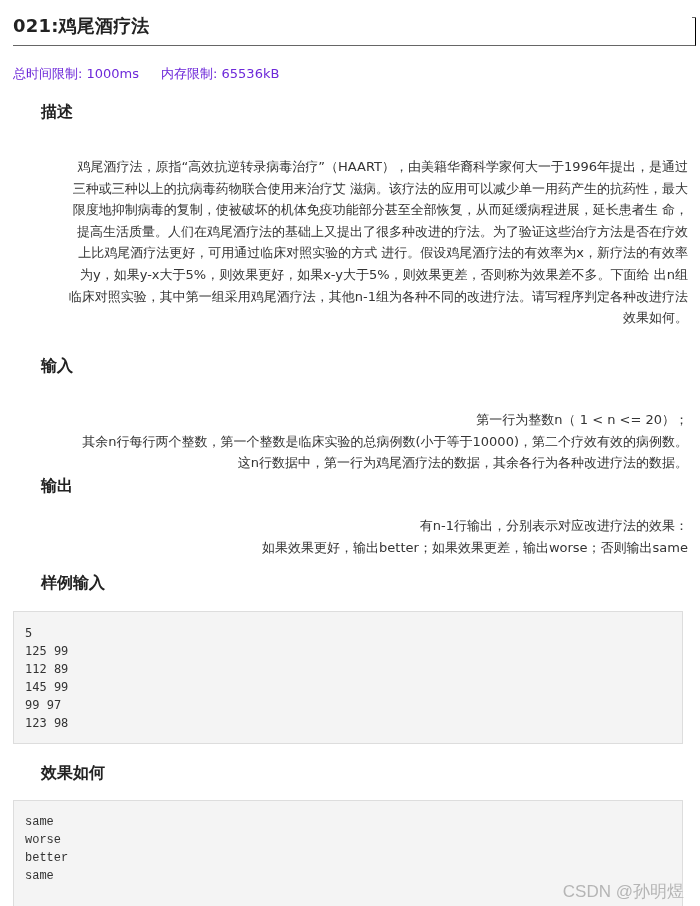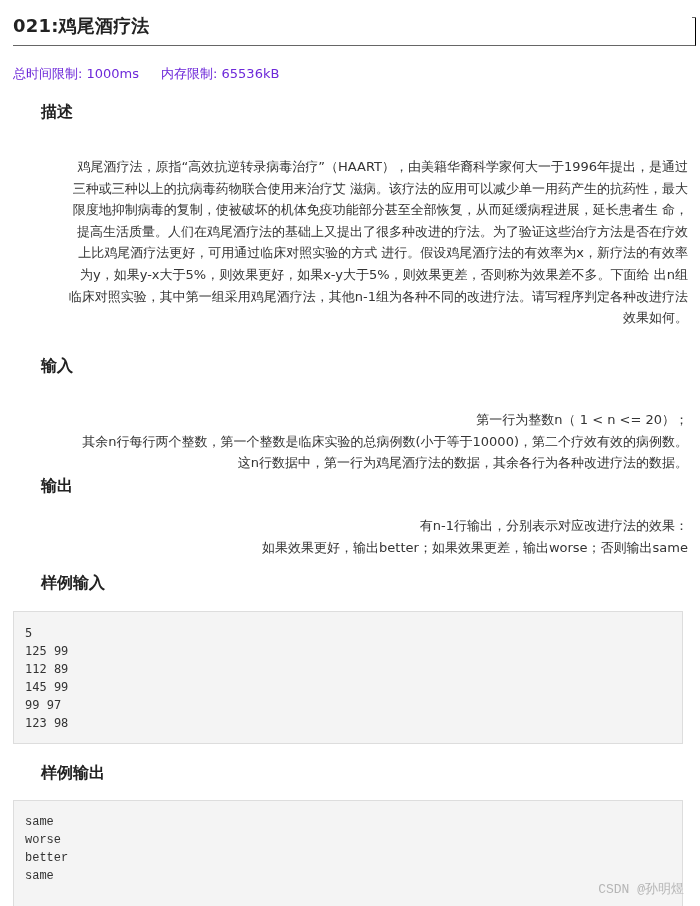--- a/index.html
+++ b/index.html
@@ -109,24 +109,24 @@
       color: #333;
       white-space: pre;
     }
     .code-box.output .code-line {
       font-family: "Liberation Mono", "DejaVu Sans Mono", monospace;
     }
     .watermark {
       position: absolute;
       right: 16px;
       top: 880px;
-      font-size: 13px;
+      font-size: 17px;
       color: #b5b5b5;
       white-space: nowrap;
-      font-family: Liberation Mono, monospace;
+      font-family: Liberation Sans, sans-serif;
     }
   </style>
 </head>
 <body>
 
 <div class="page">
 
   <div class="title-bar">
     <span class="title-text">021:鸡尾酒疗法</span>
     <span class="title-right-mask"></span>
@@ -164,21 +164,21 @@
   <div class="heading" style="top:573px;">样例输入</div>
   <div class="code-box" style="top:611px; height:133px;">
     <span class="code-line">5</span>
     <span class="code-line">125 99</span>
     <span class="code-line">112 89</span>
     <span class="code-line">145 99</span>
     <span class="code-line">99 97</span>
     <span class="code-line">123 98</span>
   </div>
 
-  <div class="heading" style="top:763px;">样例输出</div>
+  <div class="heading" style="top:763px;">效果如何</div>
   <div class="code-box output" style="top:800px; height:115px;">
     <span class="code-line">same</span>
     <span class="code-line">worse</span>
     <span class="code-line">better</span>
     <span class="code-line">same</span>
   </div>
 
   <div class="watermark">CSDN @孙明煜</div>
 </div>
 

